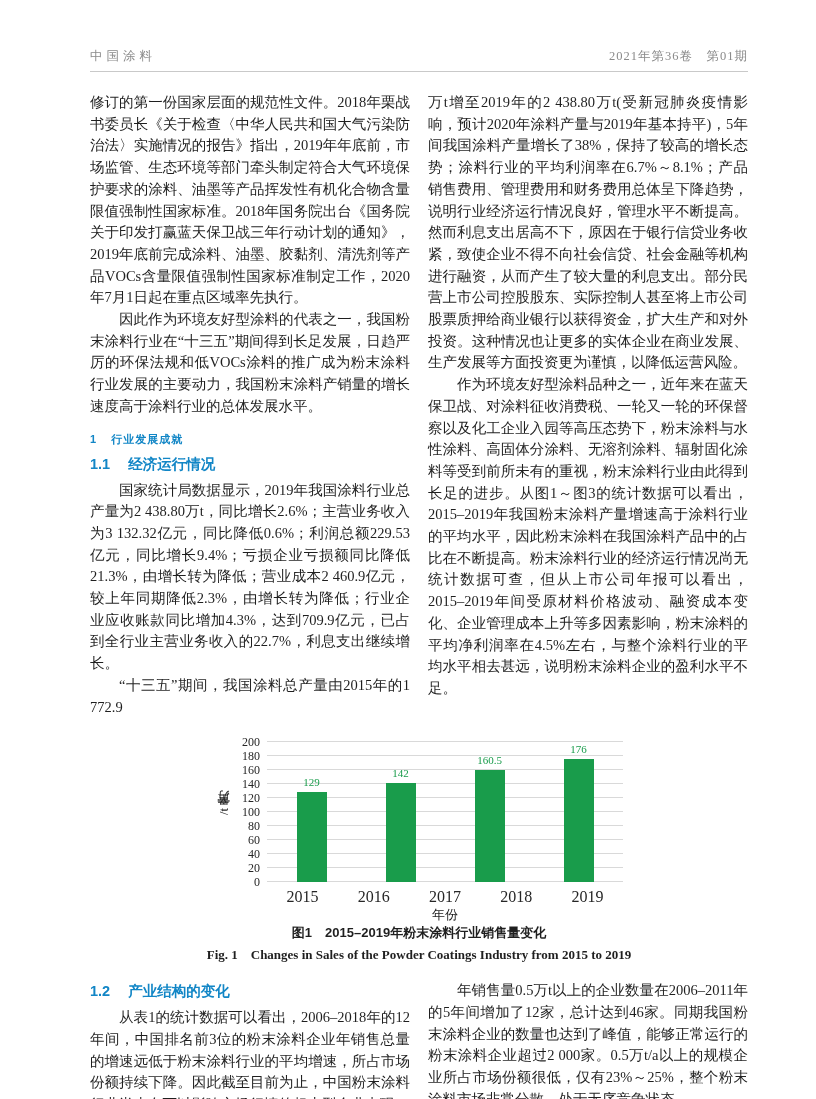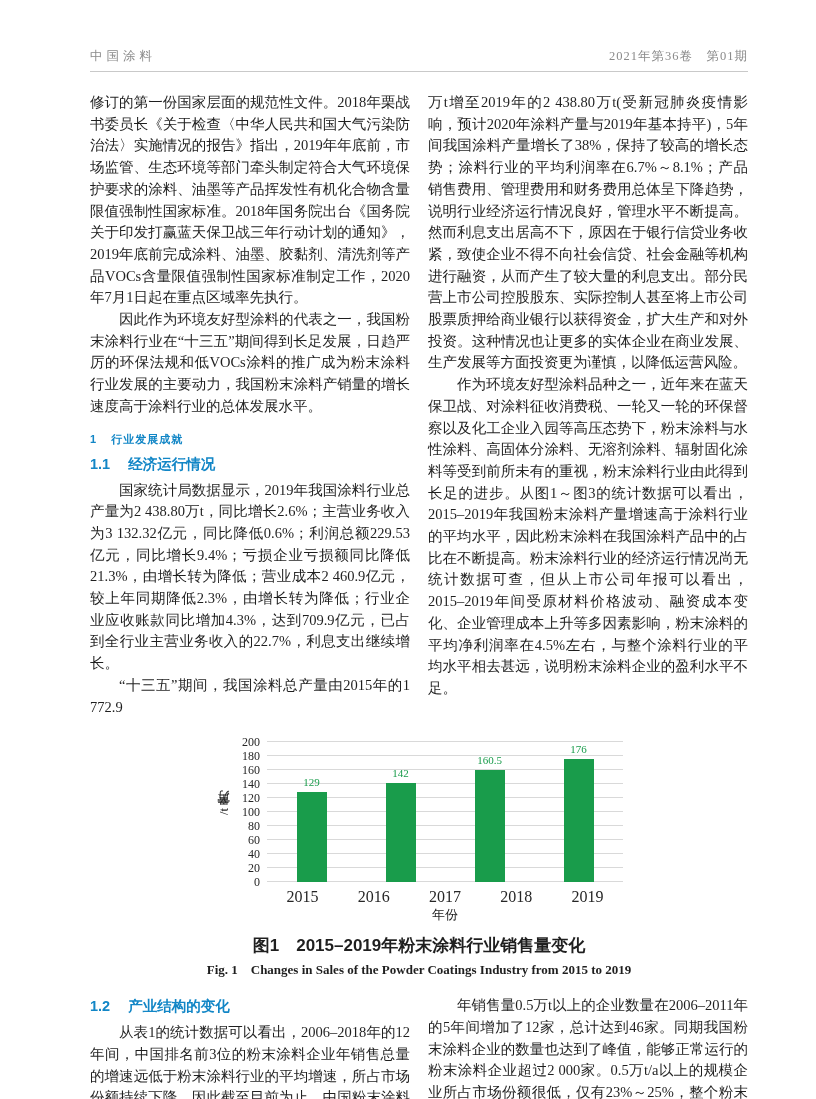--- a/index.html
+++ b/index.html
@@ -61,21 +61,21 @@
   .bar { position:absolute; bottom:0; left:50%; transform:translateX(-50%); width:30px; }
   .bar-value {
     position:absolute; left:50%; transform:translateX(-50%);
     font-size:11px; line-height:1; white-space:nowrap;
   }
   .xticks { grid-column:3; grid-row:2; display:flex; padding-top:6px; }
   .xtick { flex:1; text-align:center; font-size:16px; color:#262626; }
   .xlabel { grid-column:3; grid-row:3; text-align:center; font-size:13px; padding-top:4px; }
   .caption-zh {
     text-align:center; font-family:"Liberation Sans","DejaVu Sans",sans-serif;
-    font-weight:bold; font-size:17px; margin-top:10px; white-space:pre-wrap;
+    font-weight:bold; font-size:13px; white-space:pre-wrap;
   }
   .caption-en {
     text-align:center; font-weight:bold; font-size:13px; margin-top:4px; white-space:pre-wrap;
   }
   .block2 { margin-top:16px; }
 </style>
 </head>
 <body>
 
 <div class="page">

